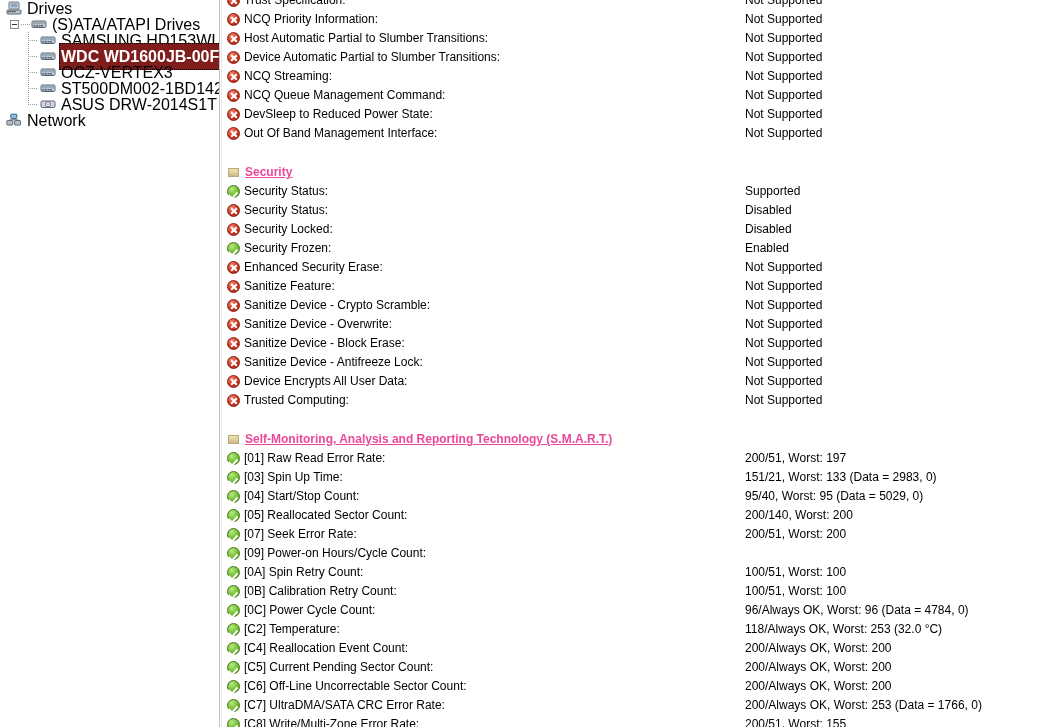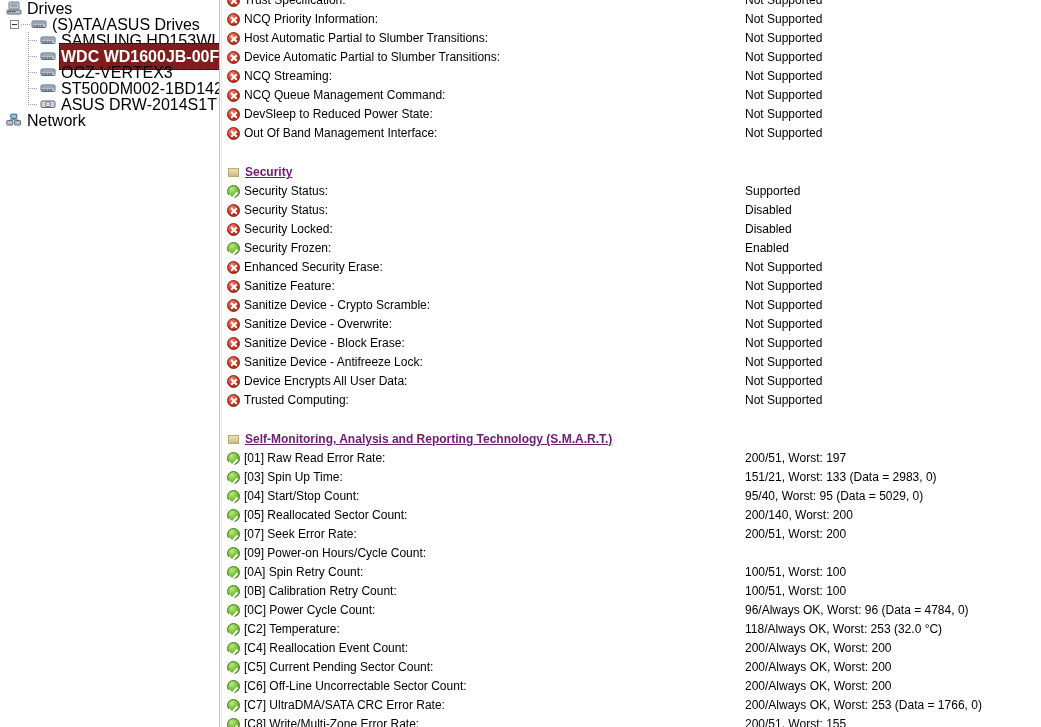--- a/index.html
+++ b/index.html
@@ -152,21 +152,21 @@
     width: 11px; height: 9px;
     flex: 0 0 11px;
     margin-left: 6px; margin-right: 6px;
     background: linear-gradient(to bottom,#efe3ae 0%, #ded0a0 50%, #c9b985 100%);
     border: 1px solid #b9a878;
   }
   .sec-title {
     font-weight: bold;
     font-size: 12px;
     text-decoration: underline;
-    color: #701a75;
+    color: #ec4899;
   }
   .spacer-sm { height: 10px; }
 
   
   .icon-ok, .icon-no {
     width: 13px; height: 13px;
     border-radius: 50%;
     position: relative;
     display: block;
   }
@@ -222,21 +222,21 @@
           <span class="expander"></span>
           <span class="dots-h"></span>
           <svg width="16" height="14" viewBox="0 0 16 14" class="ic">
             <rect x="1" y="4" width="14" height="6.5" rx="1.2" fill="#c9d2da" stroke="#5d6773"></rect>
             <rect x="1.8" y="5" width="12.4" height="2.4" fill="#9aa8b6"></rect>
             <rect x="2.4" y="8.2" width="2" height="1.4" fill="#4a5561"></rect>
             <rect x="5" y="8.2" width="2" height="1.4" fill="#4a5561"></rect>
             <rect x="7.6" y="8.2" width="2" height="1.4" fill="#4a5561"></rect>
             <rect x="10.2" y="8.2" width="2" height="1.4" fill="#4a5561"></rect>
           </svg>
-          <span class="tree-label">(S)ATA/ASUS Drives</span>
+          <span class="tree-label">(S)ATA/ATAPI Drives</span>
         </div>
         <div class="tree-row">
           <span class="indent" style="width: 26px;"></span>
           <span class="dots-stub"></span>
           <svg width="16" height="14" viewBox="0 0 16 14" class="ic">
             <rect x="1" y="4" width="14" height="6.5" rx="1.2" fill="#c9d2da" stroke="#5d6773"></rect>
             <rect x="1.8" y="5" width="12.4" height="2.4" fill="#9aa8b6"></rect>
             <rect x="2.4" y="8.2" width="2" height="1.4" fill="#4a5561"></rect>
             <rect x="5" y="8.2" width="2" height="1.4" fill="#4a5561"></rect>
             <rect x="7.6" y="8.2" width="2" height="1.4" fill="#4a5561"></rect>

